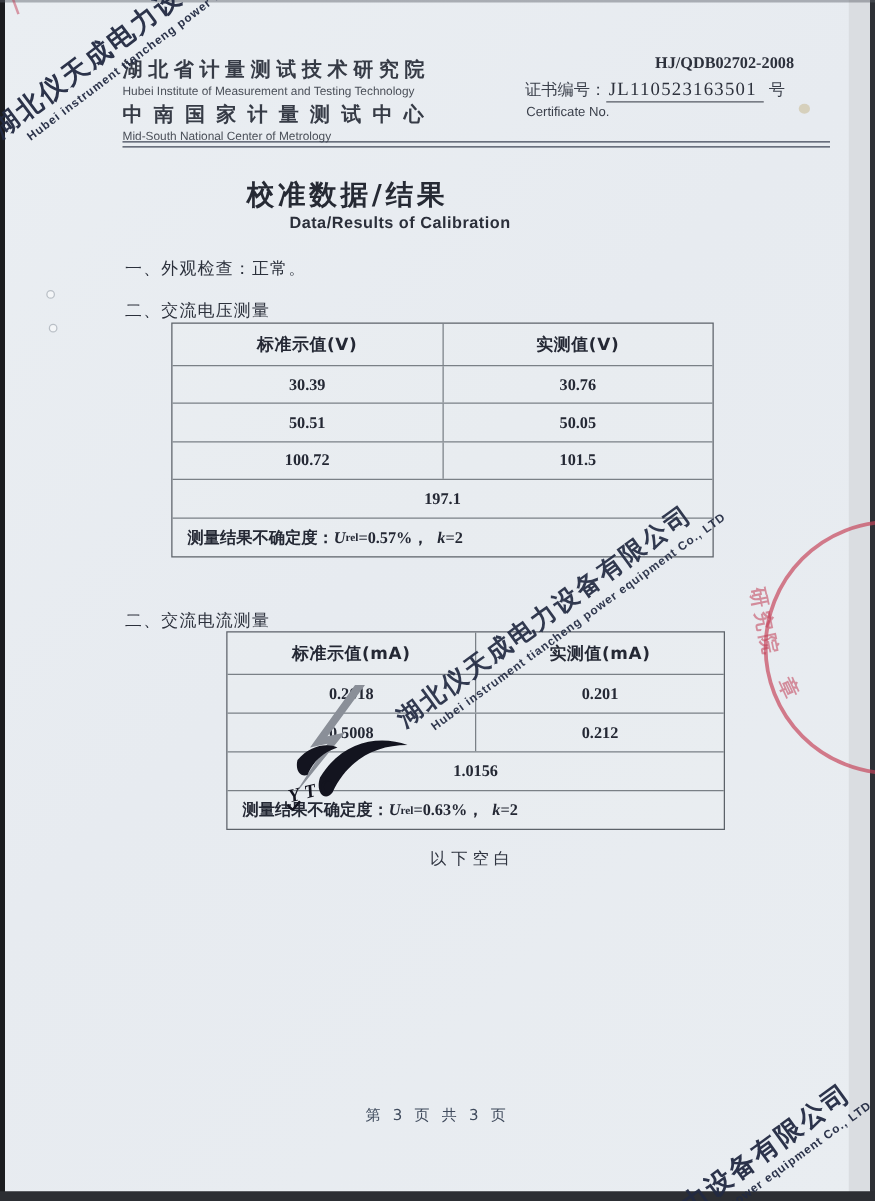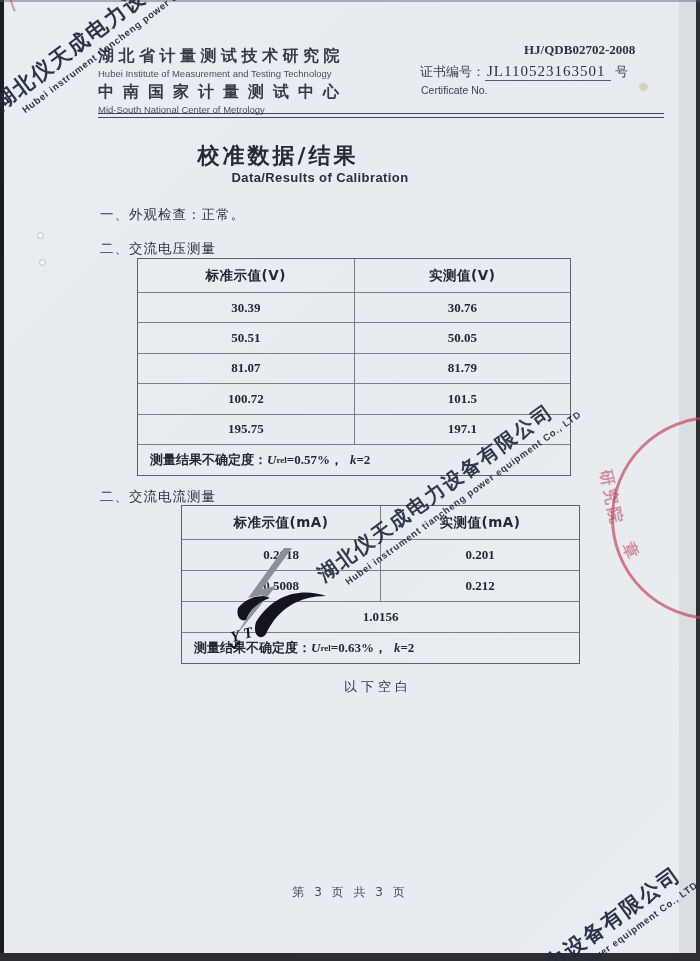--- a/index.html
+++ b/index.html
@@ -126,29 +126,24 @@
     </div>
     <div class="trow">
       <div class="tcell h29">30.39</div>
       <div class="tcell h29">30.76</div>
     </div>
     <div class="trow">
       <div class="tcell h29">50.51</div>
       <div class="tcell h29">50.05</div>
     </div>
     <div class="trow">
-      <div class="tcell h29">81.07</div>
-      <div class="tcell h29">81.79</div>
-    </div>
-    <div class="trow">
       <div class="tcell h29">100.72</div>
       <div class="tcell h29">101.5</div>
     </div>
     <div class="trow">
-      <div class="tcell h29">195.75</div>
       <div class="tcell h29">197.1</div>
     </div>
     <div class="unc-row h30">
       <span>测量结果不确定度：</span>
       <span class="u-i">U</span>
         <sub>rel</sub>
         <span>=0.57%，</span>
       <span class="k-i">k</span>
         <span>=2</span>
     </div>

